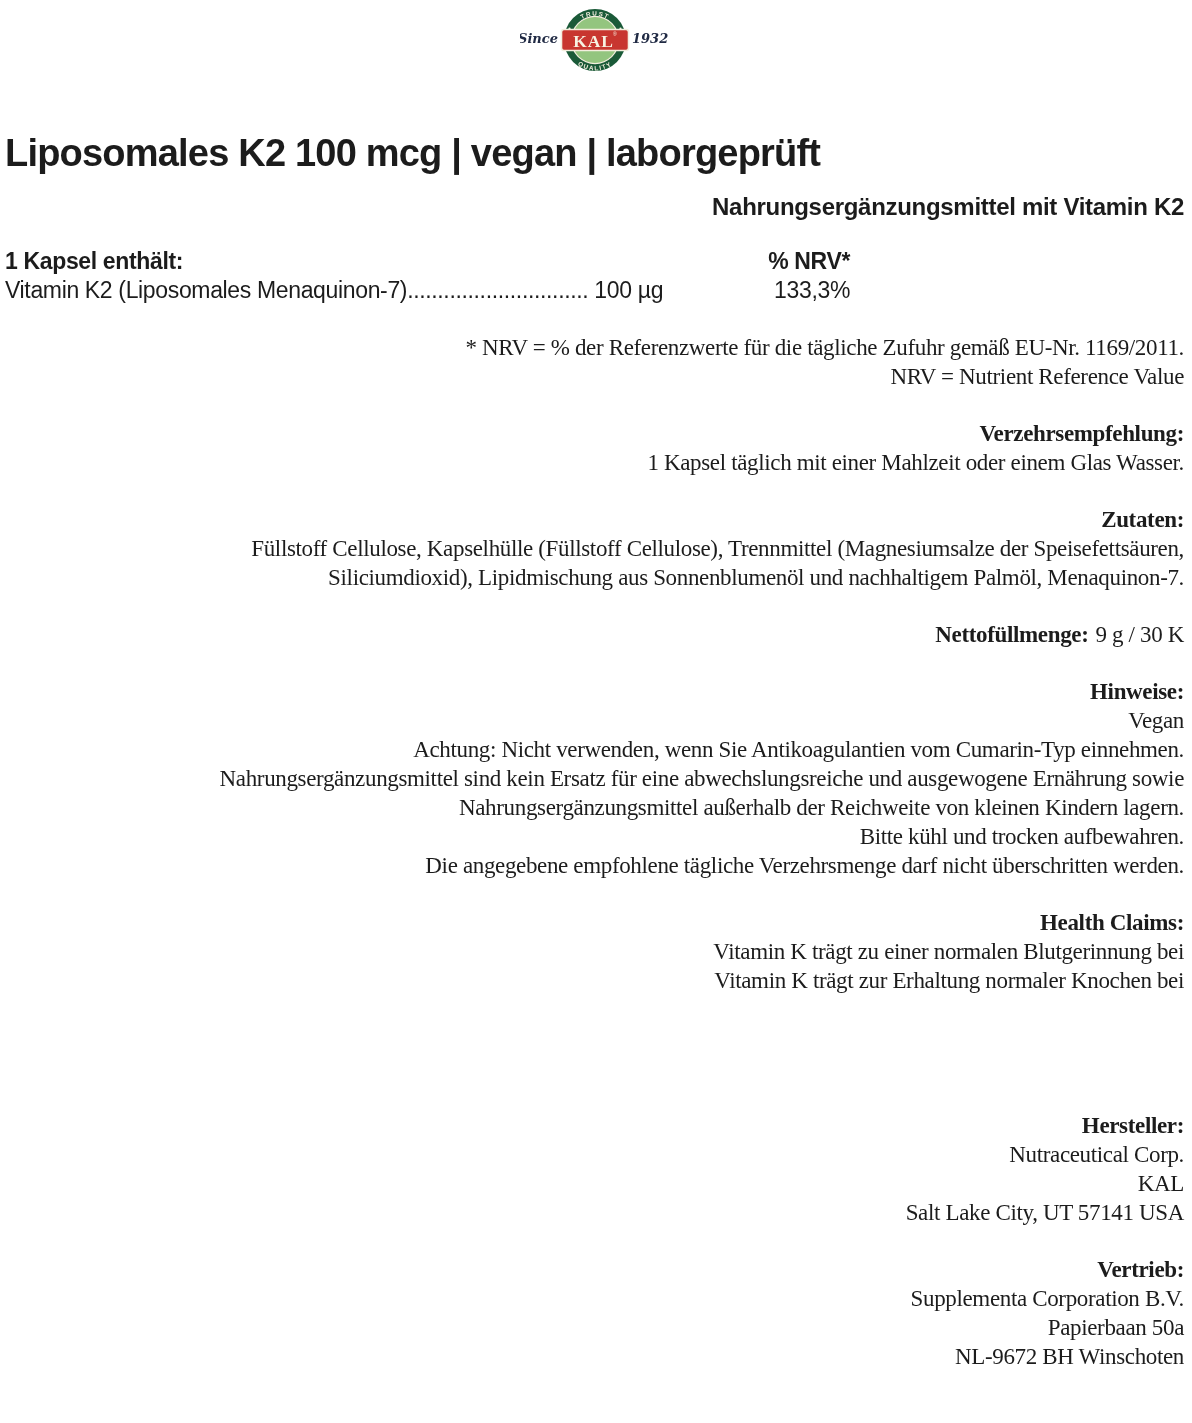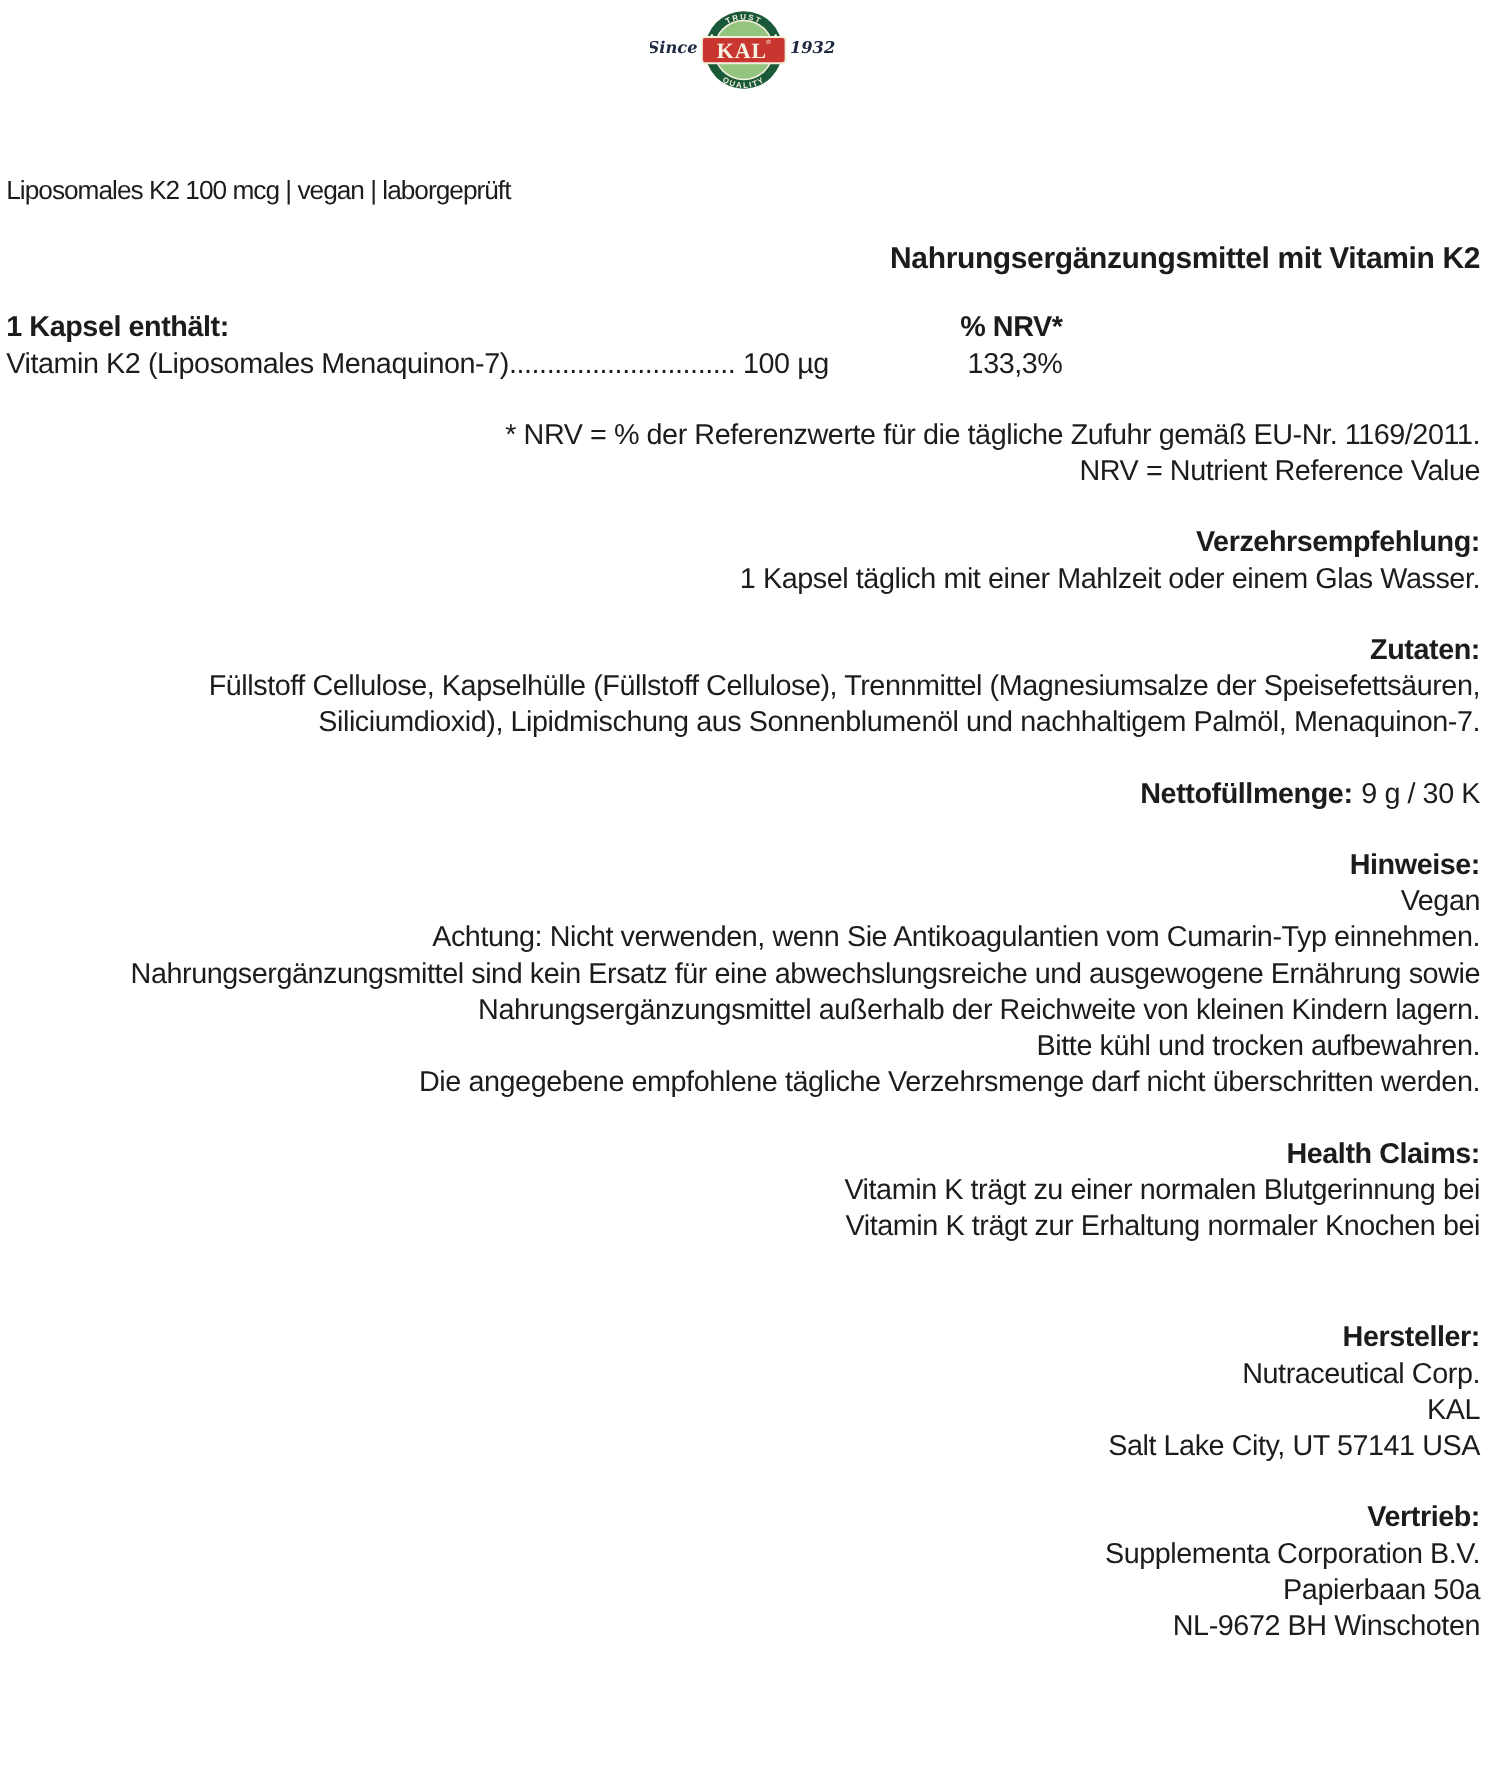--- a/index.html
+++ b/index.html
@@ -6,36 +6,37 @@
   body {
     width: 1192px; height: 1423px; overflow: hidden;
     background: #ffffff; color: #1c1c1c;
     font-family: "Liberation Sans", sans-serif;
   }
   .page { padding: 0 8px 0 5px; }
 
   .logo-row { display: flex; justify-content: center; padding-top: 2px; height: 74px; }
 
   .title {
-    font-size: 21px; line-height: 38px; font-weight: normal;
+    font-size: 38px; line-height: 38px; font-weight: bold;
     letter-spacing: -0.8px; margin: 58px 0 0 0;
   }
   .subtitle {
     font-size: 24px; line-height: 29px; font-weight: bold;
     letter-spacing: -0.3px; margin: 20px 0 0 0;
   }
 
   p { margin: 0; text-align: right; }
   .line {
     font-size: 23px; line-height: 29px; letter-spacing: -0.35px;
     white-space: nowrap;
+    font-family: Liberation Serif, serif;
   }
   .bold { font-weight: bold; }
   .sec { margin-top: 28px; }
-  .sec-lg { margin-top: 60px; }
+  .sec-lg { margin-top: 116px; }
   .indent { padding-left: 28px; }
   .gap-r { margin-right: 7px; }
 
   .ntable { width: 845px; margin-top: 26px; }
   .nrow {
     display: flex; justify-content: space-between;
     font-size: 23px; line-height: 29px; letter-spacing: -0.35px; gap: 12px;
   }
 
   

